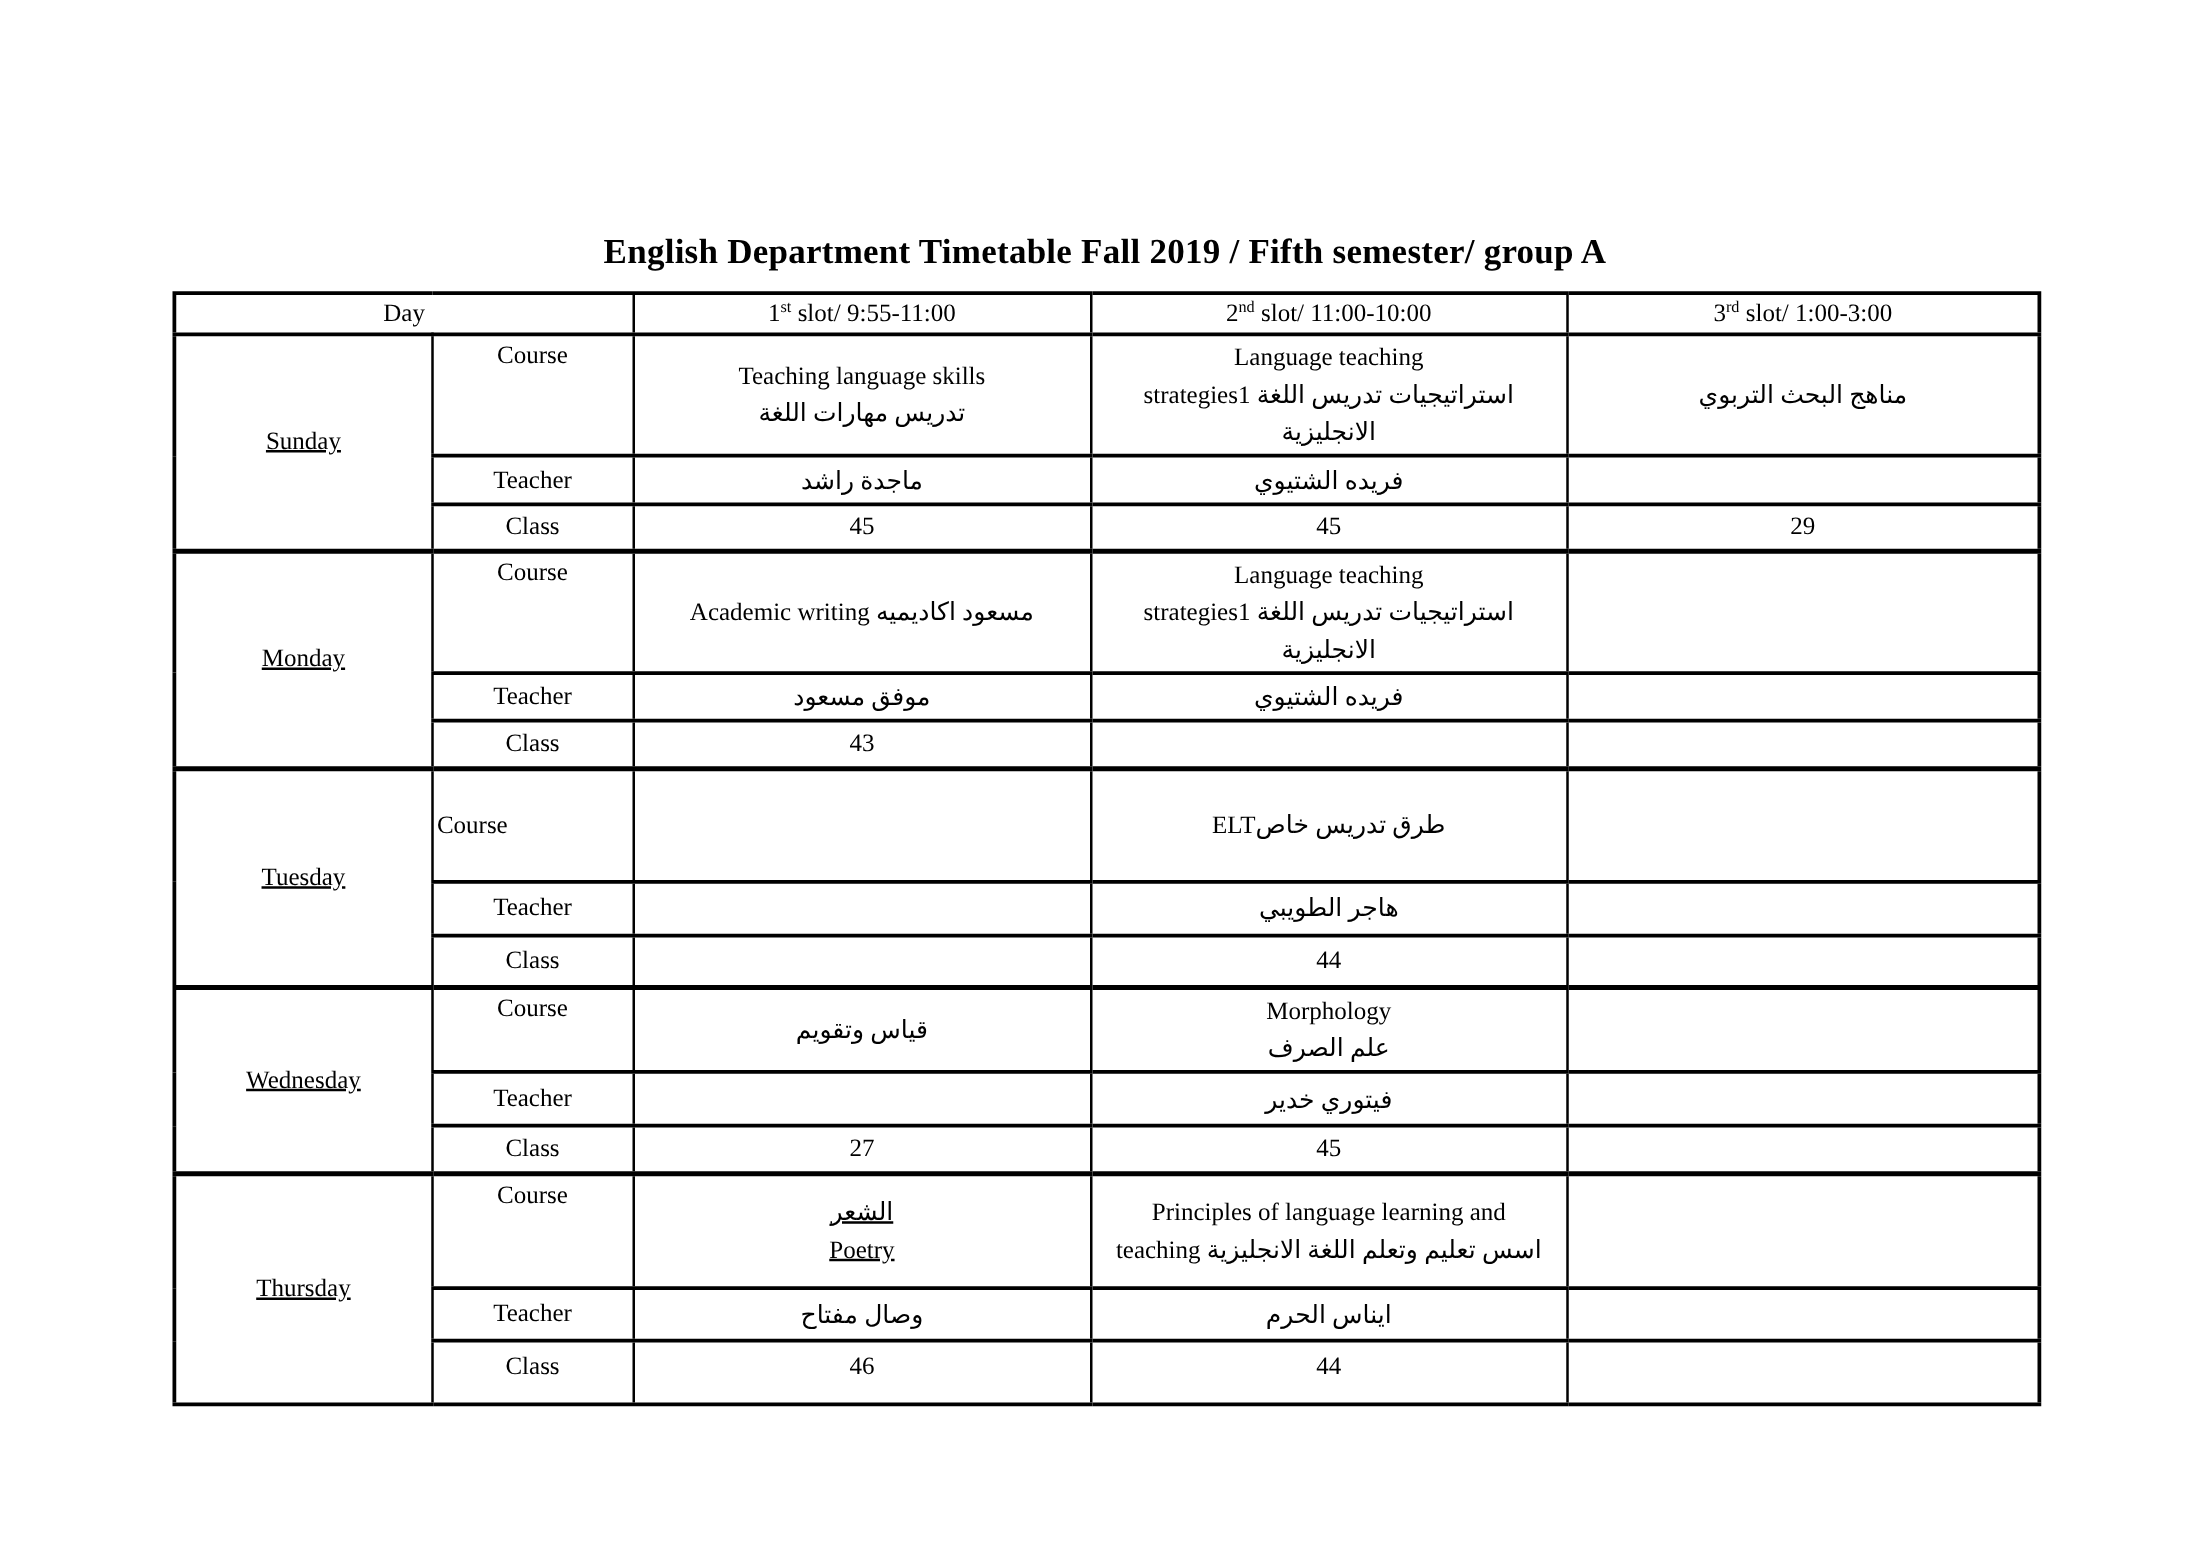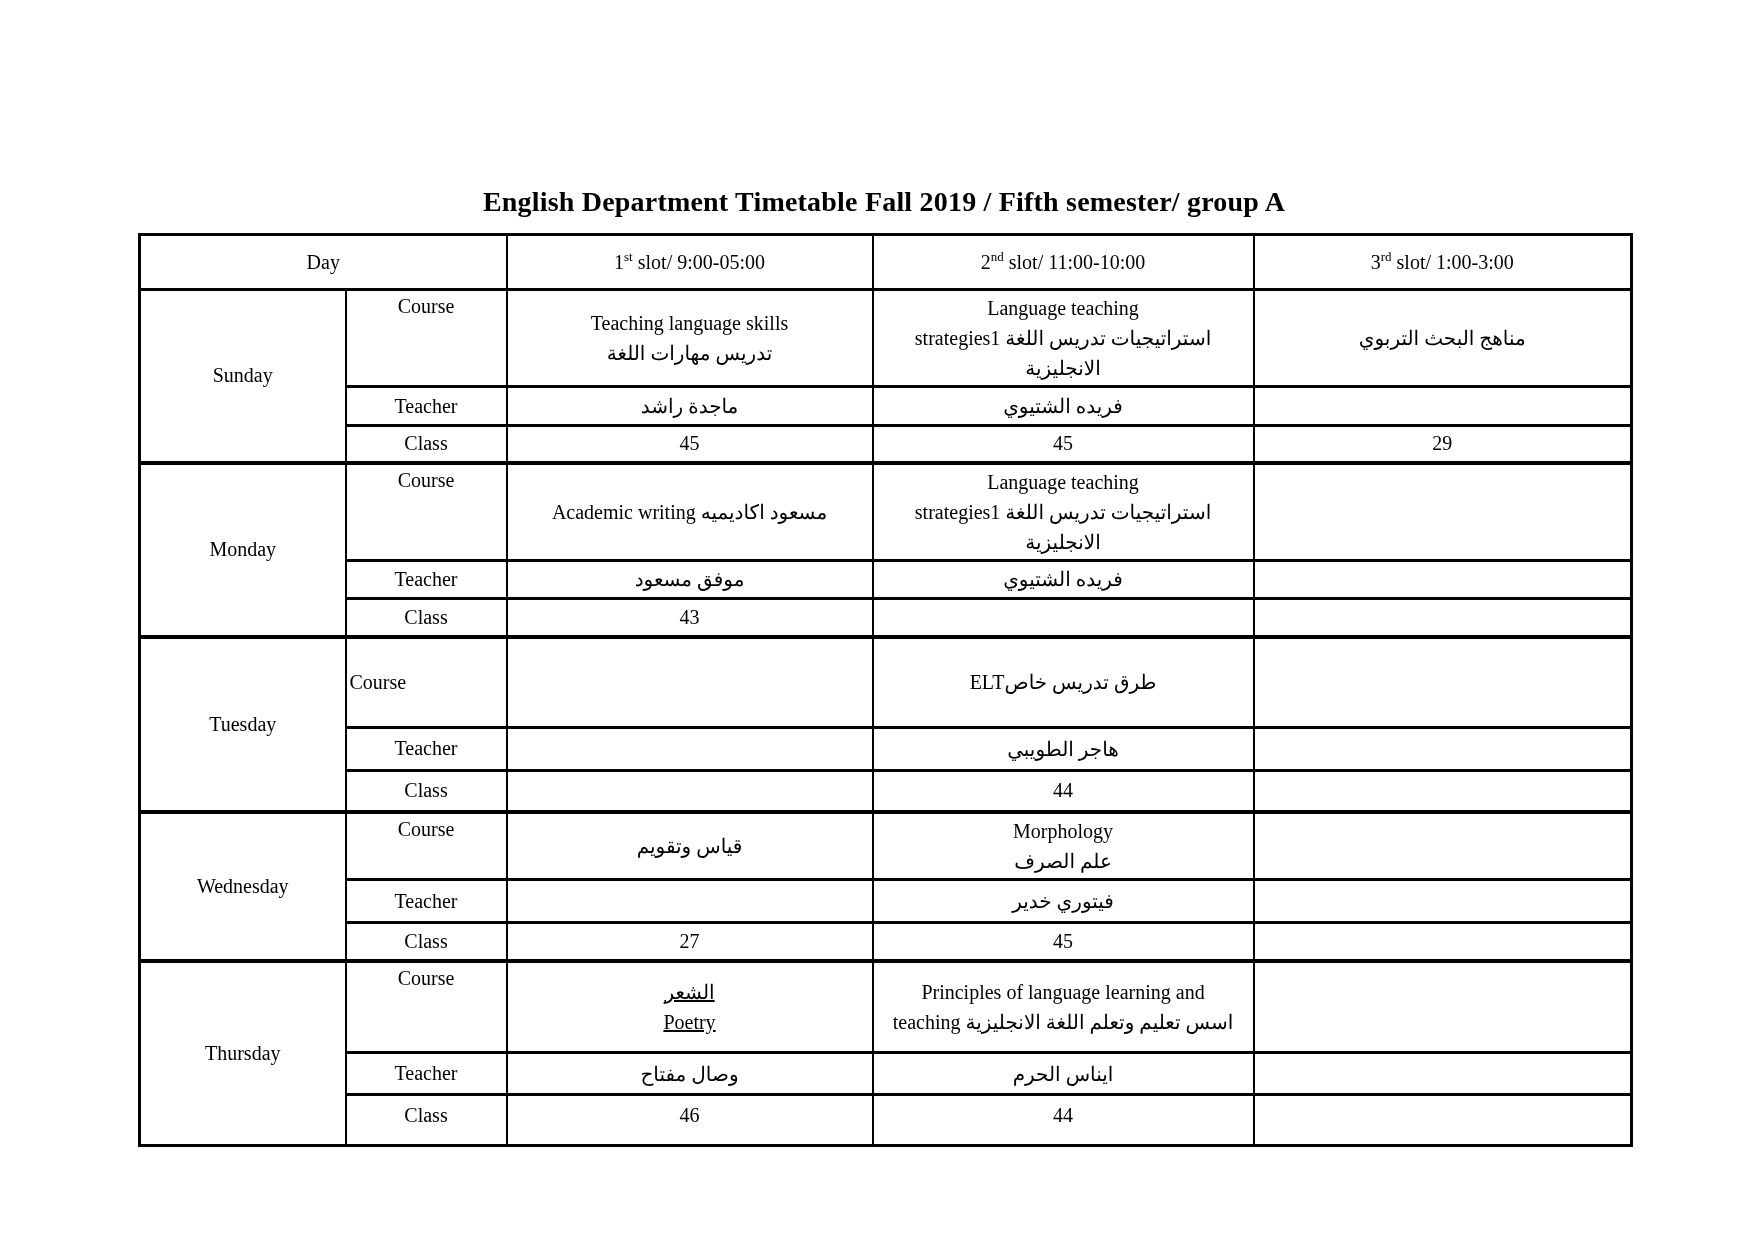--- a/index.html
+++ b/index.html
@@ -46,21 +46,21 @@
     overflow: hidden;
   }
   tr.day-sep td { border-top: 4px solid #000; }
   td.header-cell { font-size: 20px; }
   td.header-cell sup { font-size: 13px; line-height: 0; }
   td.course-cell { vertical-align: top; }
   td.course-cell.v-mid { vertical-align: middle; text-decoration: underline; }
   td.label-cell { vertical-align: middle; margin-left: 42px; }
   td.label-cell.label-top { vertical-align: top; padding-top: 4px; }
   td.label-cell.label-mid-left { vertical-align: middle; text-align: left; padding-left: 3px; }
-  td.day-cell { vertical-align: middle; }
+  td.day-cell { vertical-align: middle; text-decoration: underline; }
   .lines {
     white-space: pre-line;
     unicode-bidi: plaintext;
     line-height: 30px;
   }
   .bidi { unicode-bidi: plaintext; }
 </style>
 </head>
 <body>
 
@@ -69,23 +69,23 @@
 <table class="timetable">
   <colgroup>
     <col style="width:206px">
     <col style="width:161px">
     <col style="width:366px">
     <col style="width:381px">
     <col style="width:378px">
   </colgroup>
 
   <tbody>
-      <tr style="height:55px">
+      <tr style="height:33px">
     <td colspan="2" class="header-cell">Day</td>
-    <td class="header-cell"><span>1</span><sup>st</sup><span> slot/ 9:00-05:00</span></td>
+    <td class="header-cell"><span>1</span><sup>st</sup><span> slot/ 9:55-11:00</span></td>
     <td class="header-cell"><span>2</span><sup>nd</sup><span> slot/ 11:00-10:00</span></td>
     <td class="header-cell"><span>3</span><sup>rd</sup><span> slot/ 1:00-3:00</span></td>
   </tr>
 
   <tr style="height:89px">
     <td rowspan="3" class="day-cell">Sunday</td>
     <td class="label-cell label-top">Course</td>
     <td class="course-cell">
           <div class="lines">Teaching language skills
 تدريس مهارات اللغة</div>

